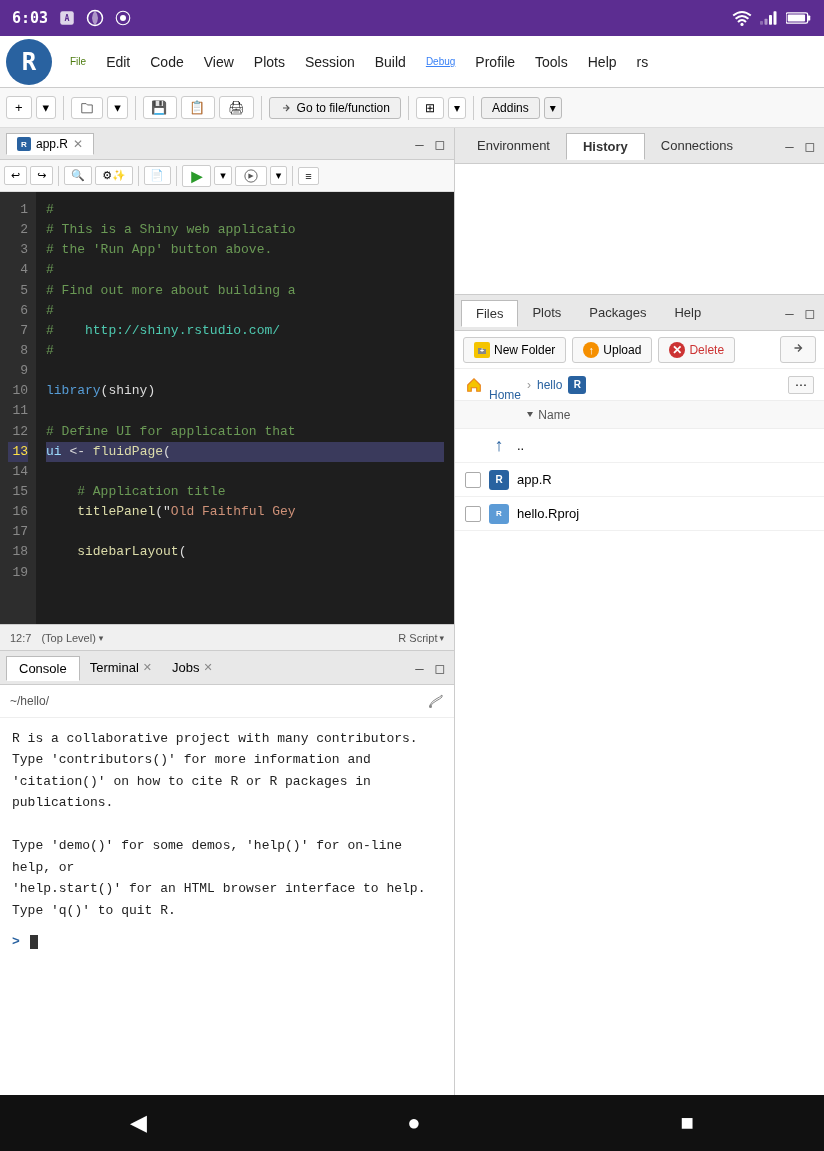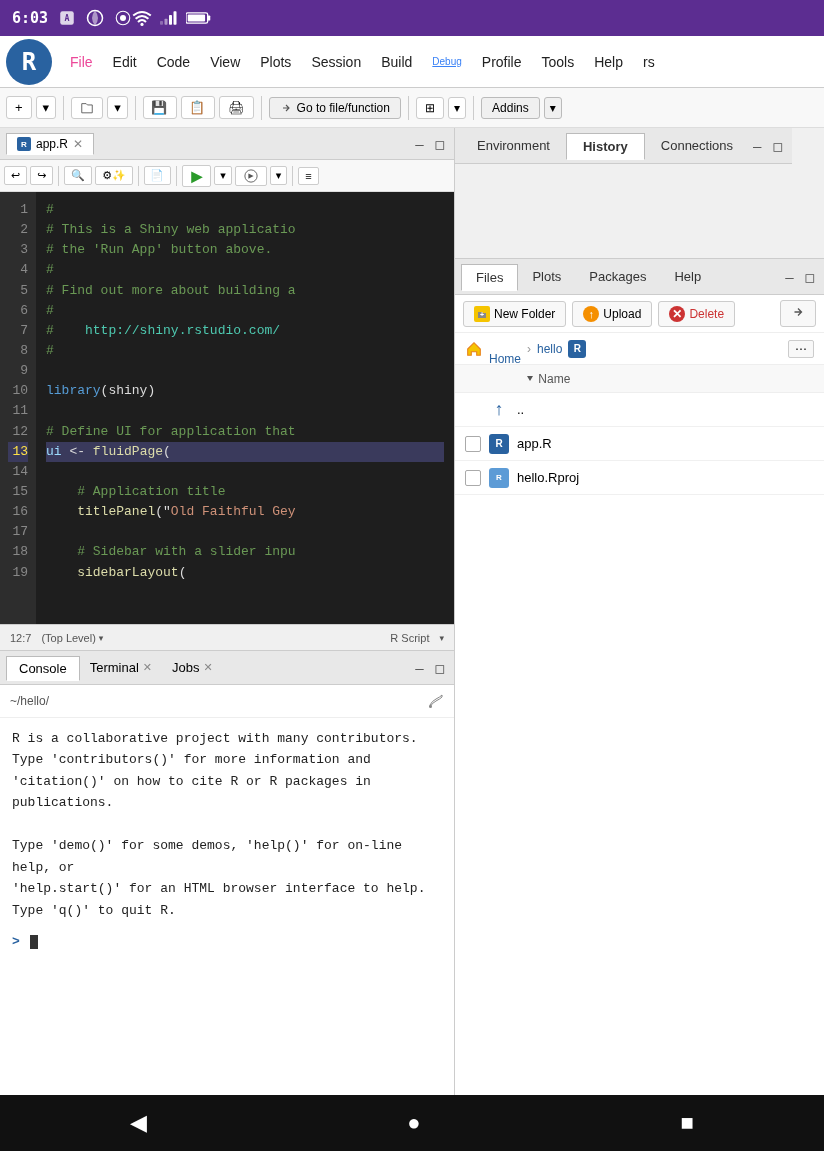--- a/index.html
+++ b/index.html
@@ -8,21 +8,21 @@
       height: 1151px;
       font-family: monospace;
       background: #f0f0f0;
       overflow: hidden;
       position: relative;
     }
   </style>
 </head>
 <body>
 
-<div style="background:#5c2d91;color:white;height:36px;display:flex;align-items:center;padding:0 12px;font-size:15px;font-weight:bold;">
+<div style="background:#5c2d91;color:white;height:36px;display:flex;align-items:center;justify-content:space-between;padding:0 12px;font-size:15px;font-weight:bold;">
   <div style="display:flex;align-items:center;gap:10px;">
     <span>6:03</span>
     <svg width="18" height="18" viewBox="0 0 24 24" fill="white">
         <rect x="3" y="3" width="18" height="18" rx="3" fill="white" opacity="0.8"></rect>
         <text x="12" y="16" text-anchor="middle" fill="#5c2d91" font-size="11" font-weight="bold">A</text>
       </svg>
     <svg width="18" height="18" viewBox="0 0 24 24" fill="none">
         <circle cx="12" cy="12" r="10" stroke="white" stroke-width="2"></circle>
         <path d="M12 2 Q20 12 12 22 Q4 12 12 2Z" fill="white" opacity="0.5"></path>
       </svg>
@@ -49,21 +49,21 @@
       <rect x="25" y="5" width="3" height="6" rx="1" fill="white"></rect>
       <rect x="2" y="4" width="20" height="8" rx="1" fill="white"></rect>
     </svg>
   </div>
 </div>
 
 <div style="background:white;height:52px;display:flex;align-items:center;padding:0 6px;border-bottom:1px solid #ccc;">
   <div style="width:46px;height:46px;background:#2962a0;border-radius:50%;display:flex;align-items:center;justify-content:center;color:white;font-size:24px;font-weight:bold;margin-right:8px;flex-shrink:0;">
     <span>R</span>
   </div>
-  <span style="padding:4px 10px;font-size:14px;cursor:pointer;color:#ec4899;font-family:sans-serif;">File</span>
+  <span style="padding:4px 10px;font-size:10px;cursor:pointer;color:#4d7c0f;font-family:sans-serif;">File</span>
   <span style="padding:4px 10px;font-size:14px;cursor:pointer;color:#222;font-family:sans-serif;">Edit</span>
   <span style="padding:4px 10px;font-size:14px;cursor:pointer;color:#222;font-family:sans-serif;">Code</span>
   <span style="padding:4px 10px;font-size:14px;cursor:pointer;color:#222;font-family:sans-serif;">View</span>
   <span style="padding:4px 10px;font-size:14px;cursor:pointer;color:#222;font-family:sans-serif;">Plots</span>
   <span style="padding:4px 10px;font-size:14px;cursor:pointer;color:#222;font-family:sans-serif;">Session</span>
   <span style="padding:4px 10px;font-size:14px;cursor:pointer;color:#222;font-family:sans-serif;">Build</span>
   <span style="padding:4px 10px;font-size:10px;cursor:pointer;color:#3b82f6;font-family:sans-serif;text-decoration:underline;">Debug</span>
   <span style="padding:4px 10px;font-size:14px;cursor:pointer;color:#222;font-family:sans-serif;">Profile</span>
   <span style="padding:4px 10px;font-size:14px;cursor:pointer;color:#222;font-family:sans-serif;">Tools</span>
   <span style="padding:4px 10px;font-size:14px;cursor:pointer;color:#222;font-family:sans-serif;">Help</span>
@@ -177,33 +177,32 @@
           <div style="color:#6a9955;white-space:pre;">#</div>
           <div style="white-space:pre;"> </div>
           <div style="white-space:pre;"><span style="color:#569cd6;">library</span><span style="color:#dcdcdc;">(shiny)</span></div>
           <div style="white-space:pre;"> </div>
           <div style="color:#6a9955;white-space:pre;"># Define UI for application that</div>
           <div style="background:#3a3a5c;white-space:pre;"><span style="color:#9cdcfe;">ui</span><span style="color:#dcdcdc;"> &lt;- </span><span style="color:#dcdcaa;">fluidPage</span><span style="color:#dcdcdc;">(</span></div>
           <div style="white-space:pre;"> </div>
           <div style="color:#6a9955;white-space:pre;">    # Application title</div>
           <div style="white-space:pre;"><span style="color:#dcdcdc;">    </span><span style="color:#dcdcaa;">titlePanel</span><span style="color:#dcdcdc;">("</span><span style="color:#ce9178;">Old Faithful Gey</span></div>
           <div style="white-space:pre;"> </div>
-          <div style="color:#6a9955;white-space:pre;">    # Sidebar with a slider inpu</div>
           <div style="white-space:pre;"><span style="color:#dcdcdc;">    </span><span style="color:#dcdcaa;">sidebarLayout</span><span style="color:#dcdcdc;">(</span></div>
         </div>
       </div>
 
       <div style="background:#f0f0f0;height:26px;display:flex;align-items:center;padding:0 10px;font-size:11px;font-family:sans-serif;color:#555;border-top:1px solid #ccc;gap:10px;">
         <span>12:7</span>
         <span style="display:flex;align-items:center;gap:3px;">
           <span>(Top Level)</span>
           <span style="font-size:9px;">▾</span>
         </span>
         <span style="margin-left:auto;"></span>
-        <span style="display:flex;align-items:center;gap:10px;">
+        <span style="display:flex;align-items:center;gap:2px;">
           <span>R Script</span>
           <span style="font-size:9px;">▾</span>
         </span>
       </div>
     </div>
 
     <div style="height:445px;display:flex;flex-direction:column;border-top:1px solid #ccc;">
 
       <div style="background:#e8e8e8;height:34px;display:flex;align-items:center;padding:0 6px;border-bottom:1px solid #ccc;">
         <div style="background:white;border:1px solid #bbb;border-bottom:1px solid white;padding:4px 12px;font-size:13px;font-family:sans-serif;cursor:pointer;margin-bottom:-1px;z-index:1;">Console</div>
@@ -242,21 +241,21 @@
         <div style="margin-top:10px;">
           <span style="color:#2962a0;font-weight:bold;">&gt;</span>
           <span style="display:inline-block;width:8px;height:14px;background:#333;vertical-align:middle;margin-left:2px;"></span>
         </div>
       </div>
     </div>
   </div>
 
   <div style="flex:1;display:flex;flex-direction:column;">
 
-    <div style="display:flex;flex-direction:row;border-bottom:1px solid #ccc;">
+    <div style="display:flex;flex-direction:column;border-bottom:1px solid #ccc;">
 
       <div style="background:#e8e8e8;height:36px;display:flex;align-items:center;padding:0 6px;border-bottom:1px solid #ccc;">
         <div style="padding:5px 16px;font-size:13px;font-family:sans-serif;cursor:pointer;color:#333;">Environment</div>
         <div style="background:white;border:1px solid #bbb;border-bottom:1px solid white;padding:5px 16px;font-size:13px;font-family:sans-serif;cursor:pointer;font-weight:bold;color:#333;margin-bottom:-1px;z-index:1;">History</div>
         <div style="padding:5px 16px;font-size:13px;font-family:sans-serif;cursor:pointer;color:#333;">Connections</div>
         <div style="margin-left:auto;display:flex;gap:4px;">
           <span style="font-size:14px;cursor:pointer;color:#555;padding:2px 4px;">–</span>
           <span style="font-size:14px;cursor:pointer;color:#555;padding:2px 4px;">□</span>
         </div>
       </div>

